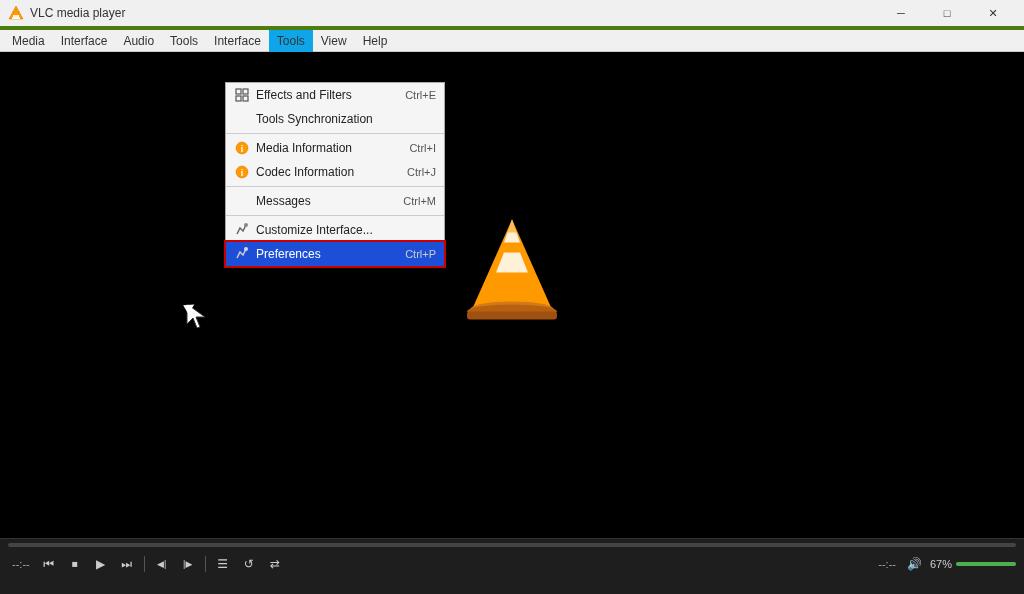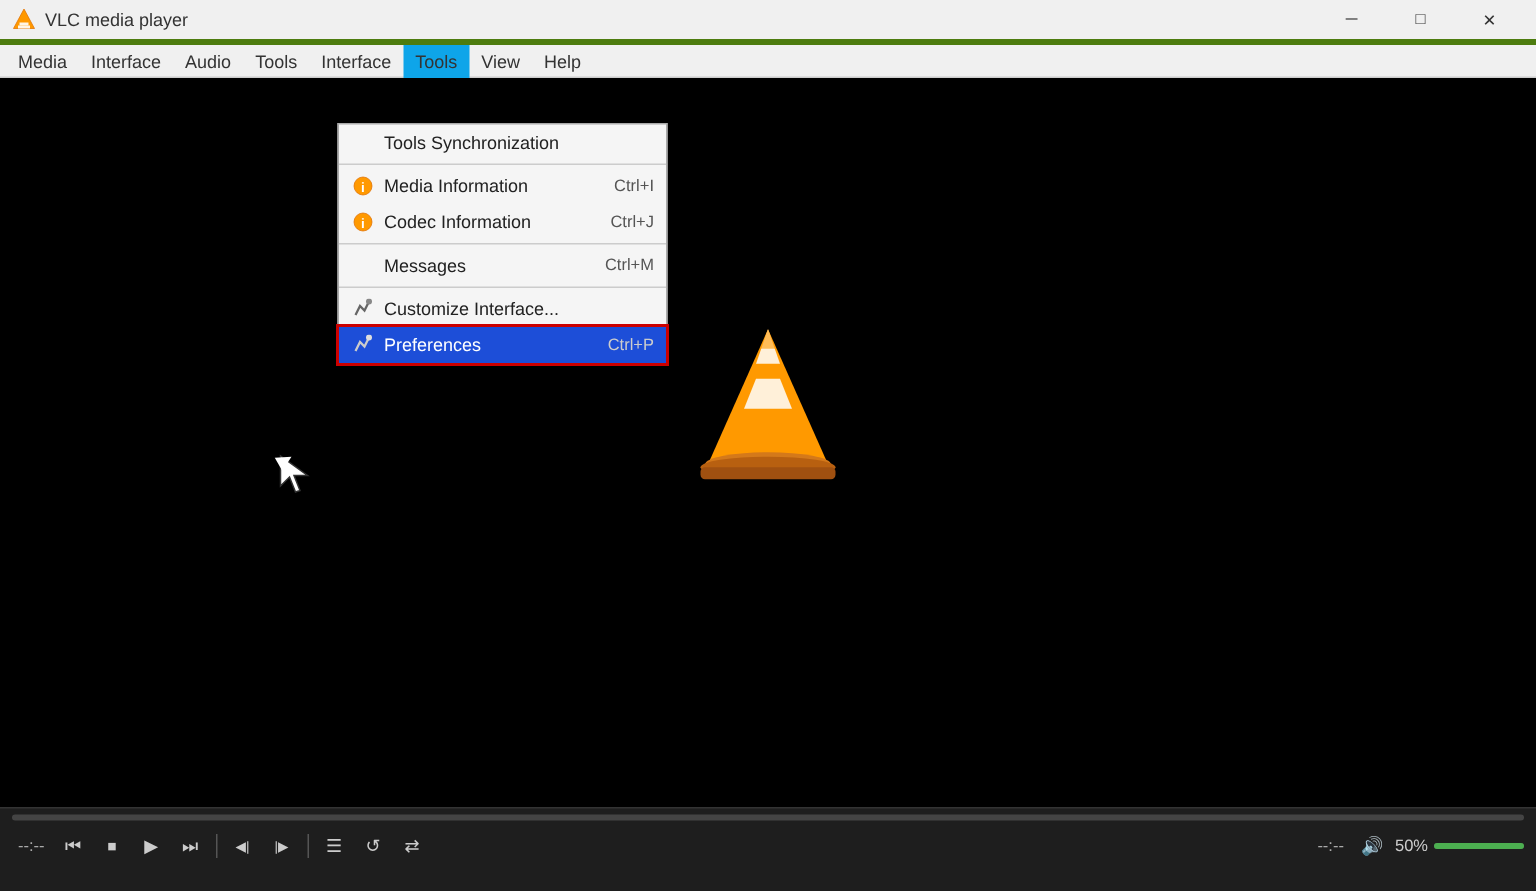--- a/index.html
+++ b/index.html
@@ -232,20 +232,32 @@
   <div class="menu-item">Interface</div>
   <div class="menu-item">Audio</div>
   <div class="menu-item">Tools</div>
   <div class="menu-item">Interface</div>
   <div class="menu-item active">Tools</div>
   <div class="menu-item">View</div>
   <div class="menu-item">Help</div>
 
   <div id="tools-dropdown">
 
+    <div class="dropdown-item">
+      <span class="item-icon">
+        <svg width="14" height="14" viewBox="0 0 14 14">
+          <rect x="1" y="1" width="5" height="5" fill="none" stroke="#555" stroke-width="1.2"></rect>
+          <rect x="8" y="1" width="5" height="5" fill="none" stroke="#555" stroke-width="1.2"></rect>
+          <rect x="1" y="8" width="5" height="5" fill="none" stroke="#555" stroke-width="1.2"></rect>
+          <rect x="8" y="8" width="5" height="5" fill="none" stroke="#555" stroke-width="1.2"></rect>
+        </svg>
+      </span>
+      <span class="item-label">Effects and Filters</span>
+      <span class="item-shortcut">Ctrl+E</span>
+    </div>
 
     <div class="dropdown-item">
       <span class="item-icon"></span>
       <span class="item-label">Tools Synchronization</span>
       <span class="item-shortcut"></span>
     </div>
     <div class="dropdown-separator"></div>
 
     <div class="dropdown-item">
       <span class="item-icon">
@@ -344,19 +356,19 @@
     <button class="ctrl-btn" style="font-size:9px;">◀|</button>
     <button class="ctrl-btn" style="font-size:9px;">|▶</button>
     <div class="ctrl-separator"></div>
     <button class="ctrl-btn">☰</button>
     <button class="ctrl-btn">↺</button>
     <button class="ctrl-btn">⇄</button>
     <div class="spacer"></div>
     <span class="time-display">--:--</span>
     <div class="volume-area">
       <button class="ctrl-btn">🔊</button>
-      <span class="volume-label">50%</span>
+      <span class="volume-label">67%</span>
       <div class="volume-bar">
         <div class="volume-fill"></div>
       </div>
     </div>
   </div>
 </div>
 
 </body></html>

